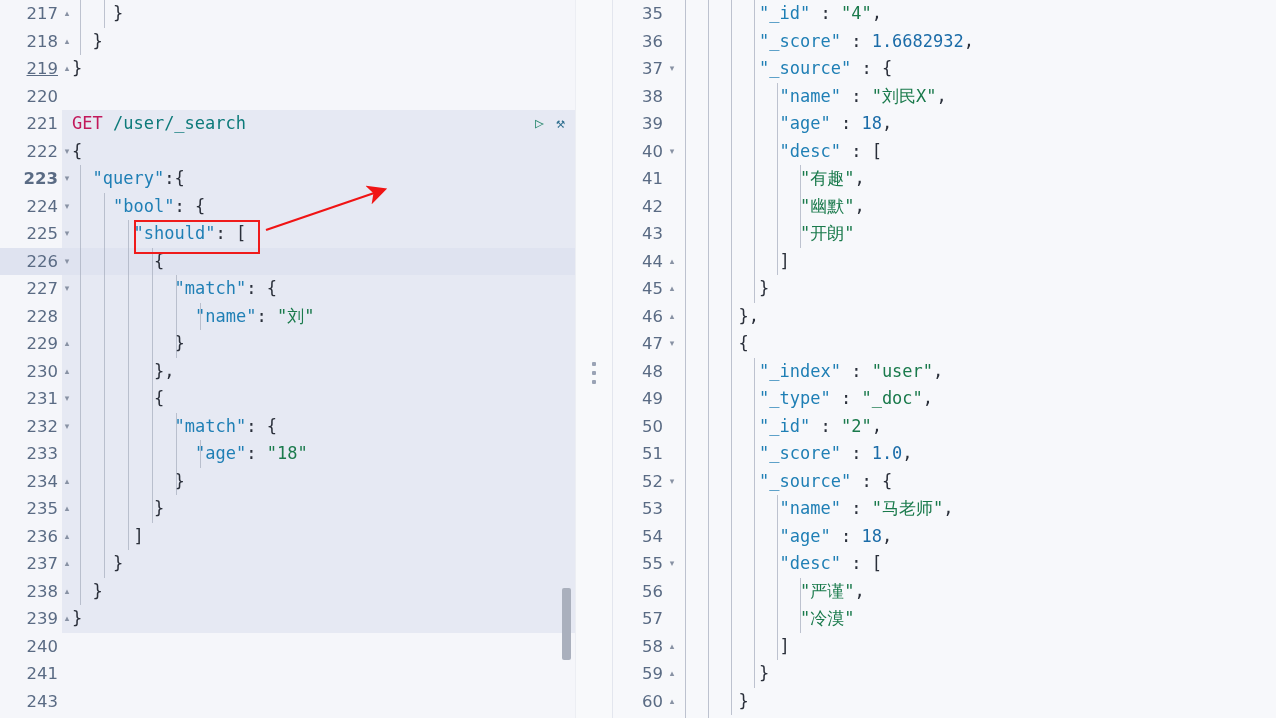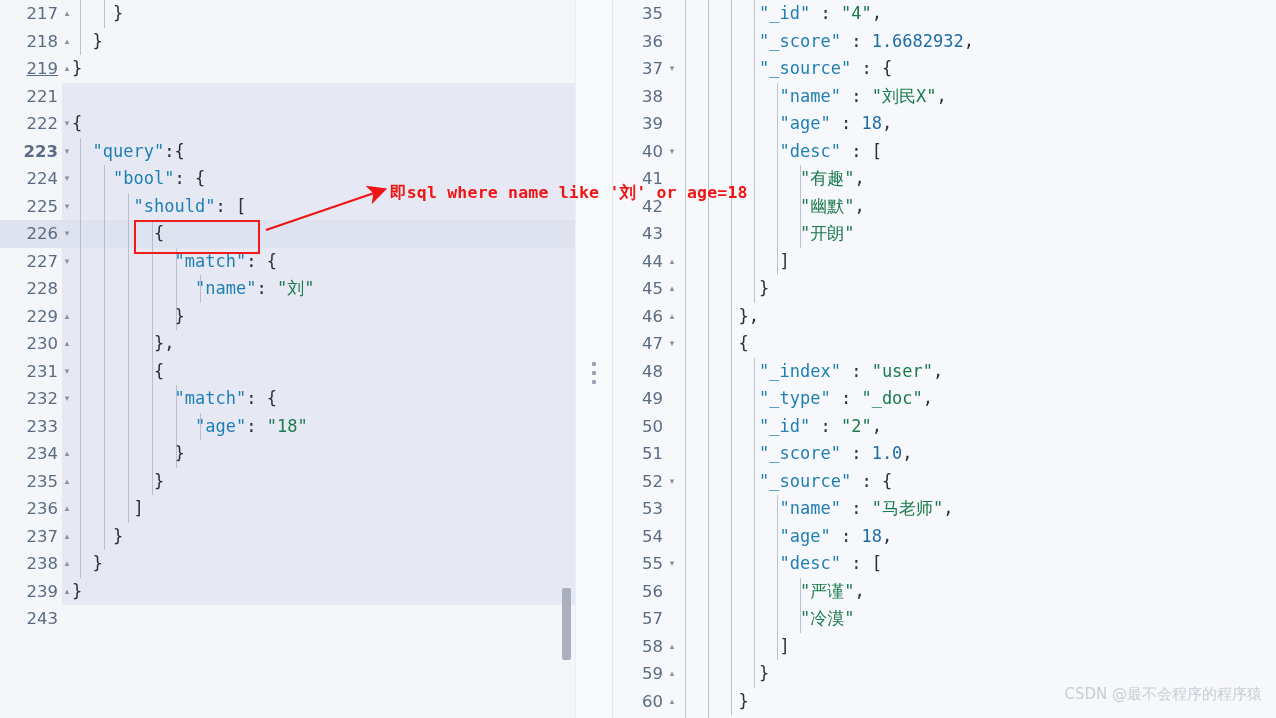--- a/index.html
+++ b/index.html
@@ -178,39 +178,42 @@
 </head>
 <body>
 
 <div id="app">
 
   <div class="pane pane-left">
     <div class="lines" id="left-lines">
         <div class="row"><div class="gutter" style="flex: 0 0 62px; width: 62px;">217<span class="fold up"></span></div><div class="code"><span class="p"> </span><span class="p"> </span><span class="p"> </span><span class="p"> </span><span class="p">}</span><div class="guide" style="left: 18px;"></div><div class="guide" style="left: 42px;"></div></div></div>
         <div class="row"><div class="gutter" style="flex: 0 0 62px; width: 62px;">218<span class="fold up"></span></div><div class="code"><span class="p"> </span><span class="p"> </span><span class="p">}</span><div class="guide" style="left: 18px;"></div></div></div>
         <div class="row"><div class="gutter" style="flex: 0 0 62px; width: 62px; text-decoration: underline;">219<span class="fold up"></span></div><div class="code"><span class="p">}</span></div></div>
-        <div class="row"><div class="band" style="left: 62px; top: 0px; height: 27.5px;"></div><div class="gutter" style="flex: 0 0 62px; width: 62px;">221<span class="fold none"></span></div></div>
+        <div class="row"><div class="gutter" style="flex: 0 0 62px; width: 62px;">220<span class="fold none"></span></div><div class="code"></div></div>
+        <div class="row"><div class="band" style="left: 62px; top: 0px; height: 27.5px;"></div><div class="gutter" style="flex: 0 0 62px; width: 62px;">221<span class="fold none"></span></div><div class="code"><span class="m">GET</span><span class="u"> /user/_search</span><div class="actions"><span class="ico-play">▷</span><span class="ico-wrench">⚒</span></div></div></div>
         <div class="row"><div class="band" style="left: 62px; top: 0px; height: 27.5px;"></div><div class="gutter" style="flex: 0 0 62px; width: 62px;">222<span class="fold down"></span></div><div class="code"><span class="p">{</span></div></div>
         <div class="row"><div class="band" style="left: 62px; top: 0px; height: 27.5px;"></div><div class="gutter" style="flex: 0 0 62px; width: 62px; font-weight: bold;">223<span class="fold down"></span></div><div class="code"><span class="p"> </span><span class="p"> </span><span class="k">"query"</span><span class="p">:</span><span class="p">{</span><div class="guide" style="left: 18px;"></div></div></div>
         <div class="row"><div class="band" style="left: 62px; top: 0px; height: 27.5px;"></div><div class="gutter" style="flex: 0 0 62px; width: 62px;">224<span class="fold down"></span></div><div class="code"><span class="p"> </span><span class="p"> </span><span class="p"> </span><span class="p"> </span><span class="k">"bool"</span><span class="p">:</span><span class="p"> </span><span class="p">{</span><div class="guide" style="left: 18px;"></div><div class="guide" style="left: 42px;"></div></div></div>
         <div class="row"><div class="band" style="left: 62px; top: 0px; height: 27.5px;"></div><div class="gutter" style="flex: 0 0 62px; width: 62px;">225<span class="fold down"></span></div><div class="code"><span class="p"> </span><span class="p"> </span><span class="p"> </span><span class="p"> </span><span class="p"> </span><span class="p"> </span><span class="k">"should"</span><span class="p">:</span><span class="p"> </span><span class="p">[</span><div class="guide" style="left: 18px;"></div><div class="guide" style="left: 42px;"></div><div class="guide" style="left: 66px;"></div></div></div>
         <div class="row"><div class="band cur" style="left: 62px; top: 0px; height: 27.5px;"></div><div class="band cur gut" style="width: 62px; height: 27.5px;"></div><div class="gutter" style="flex: 0 0 62px; width: 62px;">226<span class="fold down"></span></div><div class="code"><span class="p"> </span><span class="p"> </span><span class="p"> </span><span class="p"> </span><span class="p"> </span><span class="p"> </span><span class="p"> </span><span class="p"> </span><span class="p">{</span><div class="guide" style="left: 18px;"></div><div class="guide" style="left: 42px;"></div><div class="guide" style="left: 66px;"></div><div class="guide" style="left: 90px;"></div></div></div>
         <div class="row"><div class="band" style="left: 62px; top: 0px; height: 27.5px;"></div><div class="gutter" style="flex: 0 0 62px; width: 62px;">227<span class="fold down"></span></div><div class="code"><span class="p"> </span><span class="p"> </span><span class="p"> </span><span class="p"> </span><span class="p"> </span><span class="p"> </span><span class="p"> </span><span class="p"> </span><span class="p"> </span><span class="p"> </span><span class="k">"match"</span><span class="p">:</span><span class="p"> </span><span class="p">{</span><div class="guide" style="left: 18px;"></div><div class="guide" style="left: 42px;"></div><div class="guide" style="left: 66px;"></div><div class="guide" style="left: 90px;"></div><div class="guide" style="left: 114px;"></div></div></div>
         <div class="row"><div class="band" style="left: 62px; top: 0px; height: 27.5px;"></div><div class="gutter" style="flex: 0 0 62px; width: 62px;">228<span class="fold none"></span></div><div class="code"><span class="p"> </span><span class="p"> </span><span class="p"> </span><span class="p"> </span><span class="p"> </span><span class="p"> </span><span class="p"> </span><span class="p"> </span><span class="p"> </span><span class="p"> </span><span class="p"> </span><span class="p"> </span><span class="k">"name"</span><span class="p">:</span><span class="p"> </span><span class="s">"刘"</span><div class="guide" style="left: 18px;"></div><div class="guide" style="left: 42px;"></div><div class="guide" style="left: 66px;"></div><div class="guide" style="left: 90px;"></div><div class="guide" style="left: 114px;"></div><div class="guide" style="left: 138px;"></div></div></div>
         <div class="row"><div class="band" style="left: 62px; top: 0px; height: 27.5px;"></div><div class="gutter" style="flex: 0 0 62px; width: 62px;">229<span class="fold up"></span></div><div class="code"><span class="p"> </span><span class="p"> </span><span class="p"> </span><span class="p"> </span><span class="p"> </span><span class="p"> </span><span class="p"> </span><span class="p"> </span><span class="p"> </span><span class="p"> </span><span class="p">}</span><div class="guide" style="left: 18px;"></div><div class="guide" style="left: 42px;"></div><div class="guide" style="left: 66px;"></div><div class="guide" style="left: 90px;"></div><div class="guide" style="left: 114px;"></div></div></div>
         <div class="row"><div class="band" style="left: 62px; top: 0px; height: 27.5px;"></div><div class="gutter" style="flex: 0 0 62px; width: 62px;">230<span class="fold up"></span></div><div class="code"><span class="p"> </span><span class="p"> </span><span class="p"> </span><span class="p"> </span><span class="p"> </span><span class="p"> </span><span class="p"> </span><span class="p"> </span><span class="p">}</span><span class="p">,</span><div class="guide" style="left: 18px;"></div><div class="guide" style="left: 42px;"></div><div class="guide" style="left: 66px;"></div><div class="guide" style="left: 90px;"></div></div></div>
         <div class="row"><div class="band" style="left: 62px; top: 0px; height: 27.5px;"></div><div class="gutter" style="flex: 0 0 62px; width: 62px;">231<span class="fold down"></span></div><div class="code"><span class="p"> </span><span class="p"> </span><span class="p"> </span><span class="p"> </span><span class="p"> </span><span class="p"> </span><span class="p"> </span><span class="p"> </span><span class="p">{</span><div class="guide" style="left: 18px;"></div><div class="guide" style="left: 42px;"></div><div class="guide" style="left: 66px;"></div><div class="guide" style="left: 90px;"></div></div></div>
         <div class="row"><div class="band" style="left: 62px; top: 0px; height: 27.5px;"></div><div class="gutter" style="flex: 0 0 62px; width: 62px;">232<span class="fold down"></span></div><div class="code"><span class="p"> </span><span class="p"> </span><span class="p"> </span><span class="p"> </span><span class="p"> </span><span class="p"> </span><span class="p"> </span><span class="p"> </span><span class="p"> </span><span class="p"> </span><span class="k">"match"</span><span class="p">:</span><span class="p"> </span><span class="p">{</span><div class="guide" style="left: 18px;"></div><div class="guide" style="left: 42px;"></div><div class="guide" style="left: 66px;"></div><div class="guide" style="left: 90px;"></div><div class="guide" style="left: 114px;"></div></div></div>
         <div class="row"><div class="band" style="left: 62px; top: 0px; height: 27.5px;"></div><div class="gutter" style="flex: 0 0 62px; width: 62px;">233<span class="fold none"></span></div><div class="code"><span class="p"> </span><span class="p"> </span><span class="p"> </span><span class="p"> </span><span class="p"> </span><span class="p"> </span><span class="p"> </span><span class="p"> </span><span class="p"> </span><span class="p"> </span><span class="p"> </span><span class="p"> </span><span class="k">"age"</span><span class="p">:</span><span class="p"> </span><span class="s">"18"</span><div class="guide" style="left: 18px;"></div><div class="guide" style="left: 42px;"></div><div class="guide" style="left: 66px;"></div><div class="guide" style="left: 90px;"></div><div class="guide" style="left: 114px;"></div><div class="guide" style="left: 138px;"></div></div></div>
         <div class="row"><div class="band" style="left: 62px; top: 0px; height: 27.5px;"></div><div class="gutter" style="flex: 0 0 62px; width: 62px;">234<span class="fold up"></span></div><div class="code"><span class="p"> </span><span class="p"> </span><span class="p"> </span><span class="p"> </span><span class="p"> </span><span class="p"> </span><span class="p"> </span><span class="p"> </span><span class="p"> </span><span class="p"> </span><span class="p">}</span><div class="guide" style="left: 18px;"></div><div class="guide" style="left: 42px;"></div><div class="guide" style="left: 66px;"></div><div class="guide" style="left: 90px;"></div><div class="guide" style="left: 114px;"></div></div></div>
         <div class="row"><div class="band" style="left: 62px; top: 0px; height: 27.5px;"></div><div class="gutter" style="flex: 0 0 62px; width: 62px;">235<span class="fold up"></span></div><div class="code"><span class="p"> </span><span class="p"> </span><span class="p"> </span><span class="p"> </span><span class="p"> </span><span class="p"> </span><span class="p"> </span><span class="p"> </span><span class="p">}</span><div class="guide" style="left: 18px;"></div><div class="guide" style="left: 42px;"></div><div class="guide" style="left: 66px;"></div><div class="guide" style="left: 90px;"></div></div></div>
         <div class="row"><div class="band" style="left: 62px; top: 0px; height: 27.5px;"></div><div class="gutter" style="flex: 0 0 62px; width: 62px;">236<span class="fold up"></span></div><div class="code"><span class="p"> </span><span class="p"> </span><span class="p"> </span><span class="p"> </span><span class="p"> </span><span class="p"> </span><span class="p">]</span><div class="guide" style="left: 18px;"></div><div class="guide" style="left: 42px;"></div><div class="guide" style="left: 66px;"></div></div></div>
         <div class="row"><div class="band" style="left: 62px; top: 0px; height: 27.5px;"></div><div class="gutter" style="flex: 0 0 62px; width: 62px;">237<span class="fold up"></span></div><div class="code"><span class="p"> </span><span class="p"> </span><span class="p"> </span><span class="p"> </span><span class="p">}</span><div class="guide" style="left: 18px;"></div><div class="guide" style="left: 42px;"></div></div></div>
         <div class="row"><div class="band" style="left: 62px; top: 0px; height: 27.5px;"></div><div class="gutter" style="flex: 0 0 62px; width: 62px;">238<span class="fold up"></span></div><div class="code"><span class="p"> </span><span class="p"> </span><span class="p">}</span><div class="guide" style="left: 18px;"></div></div></div>
         <div class="row"><div class="band" style="left: 62px; top: 0px; height: 27.5px;"></div><div class="gutter" style="flex: 0 0 62px; width: 62px;">239<span class="fold up"></span></div><div class="code"><span class="p">}</span></div></div>
+        <div class="row"><div class="gutter" style="flex: 0 0 62px; width: 62px;">240<span class="fold none"></span></div><div class="code"></div></div>
+        <div class="row"><div class="gutter" style="flex: 0 0 62px; width: 62px;">241<span class="fold none"></span></div><div class="code"></div></div>
         <div class="row"><div class="gutter" style="flex: 0 0 62px; width: 62px;">243<span class="fold none"></span></div><div class="code"></div></div>
       </div>
     <div class="scrollbar">
       <div class="scroll-thumb"></div>
     </div>
 
     <div class="overlay">
       <div class="red-box"></div>
       <svg width="575" height="718" style="position:absolute;inset:0;">
         <defs>
@@ -256,15 +259,14 @@
         <div class="row"><div class="gutter" style="flex: 0 0 54px; width: 54px;">55<span class="fold down"></span></div><div class="code"><span class="p"> </span><span class="p"> </span><span class="p"> </span><span class="p"> </span><span class="p"> </span><span class="p"> </span><span class="p"> </span><span class="p"> </span><span class="p"> </span><span class="p"> </span><span class="k">"desc"</span><span class="p"> </span><span class="p">:</span><span class="p"> </span><span class="p">[</span><div class="guide" style="left: 18px;"></div><div class="guide" style="left: 41px;"></div><div class="guide" style="left: 64px;"></div><div class="guide" style="left: 87px;"></div><div class="guide" style="left: 110px;"></div></div></div>
         <div class="row"><div class="gutter" style="flex: 0 0 54px; width: 54px;">56<span class="fold none"></span></div><div class="code"><span class="p"> </span><span class="p"> </span><span class="p"> </span><span class="p"> </span><span class="p"> </span><span class="p"> </span><span class="p"> </span><span class="p"> </span><span class="p"> </span><span class="p"> </span><span class="p"> </span><span class="p"> </span><span class="s">"严谨"</span><span class="p">,</span><div class="guide" style="left: 18px;"></div><div class="guide" style="left: 41px;"></div><div class="guide" style="left: 64px;"></div><div class="guide" style="left: 87px;"></div><div class="guide" style="left: 110px;"></div><div class="guide" style="left: 133px;"></div></div></div>
         <div class="row"><div class="gutter" style="flex: 0 0 54px; width: 54px;">57<span class="fold none"></span></div><div class="code"><span class="p"> </span><span class="p"> </span><span class="p"> </span><span class="p"> </span><span class="p"> </span><span class="p"> </span><span class="p"> </span><span class="p"> </span><span class="p"> </span><span class="p"> </span><span class="p"> </span><span class="p"> </span><span class="s">"冷漠"</span><div class="guide" style="left: 18px;"></div><div class="guide" style="left: 41px;"></div><div class="guide" style="left: 64px;"></div><div class="guide" style="left: 87px;"></div><div class="guide" style="left: 110px;"></div><div class="guide" style="left: 133px;"></div></div></div>
         <div class="row"><div class="gutter" style="flex: 0 0 54px; width: 54px;">58<span class="fold up"></span></div><div class="code"><span class="p"> </span><span class="p"> </span><span class="p"> </span><span class="p"> </span><span class="p"> </span><span class="p"> </span><span class="p"> </span><span class="p"> </span><span class="p"> </span><span class="p"> </span><span class="p">]</span><div class="guide" style="left: 18px;"></div><div class="guide" style="left: 41px;"></div><div class="guide" style="left: 64px;"></div><div class="guide" style="left: 87px;"></div><div class="guide" style="left: 110px;"></div></div></div>
         <div class="row"><div class="gutter" style="flex: 0 0 54px; width: 54px;">59<span class="fold up"></span></div><div class="code"><span class="p"> </span><span class="p"> </span><span class="p"> </span><span class="p"> </span><span class="p"> </span><span class="p"> </span><span class="p"> </span><span class="p"> </span><span class="p">}</span><div class="guide" style="left: 18px;"></div><div class="guide" style="left: 41px;"></div><div class="guide" style="left: 64px;"></div><div class="guide" style="left: 87px;"></div></div></div>
         <div class="row"><div class="gutter" style="flex: 0 0 54px; width: 54px;">60<span class="fold up"></span></div><div class="code"><span class="p"> </span><span class="p"> </span><span class="p"> </span><span class="p"> </span><span class="p"> </span><span class="p"> </span><span class="p">}</span><div class="guide" style="left: 18px;"></div><div class="guide" style="left: 41px;"></div><div class="guide" style="left: 64px;"></div></div></div>
         <div class="row"><div class="gutter" style="flex: 0 0 54px; width: 54px;">61<span class="fold up"></span></div><div class="code"><div class="guide" style="left: 18px;"></div><div class="guide" style="left: 41px;"></div></div></div>
       </div>
   </div>
 
-  <div class="watermark">CSDN @最不会程序的程序猿</div>
-<div class="anno-text"><div class="l2">即sql where name like '刘' or age=18</div></div>
+<div class="anno-text"></div>
   </div>
 
 </body></html>

